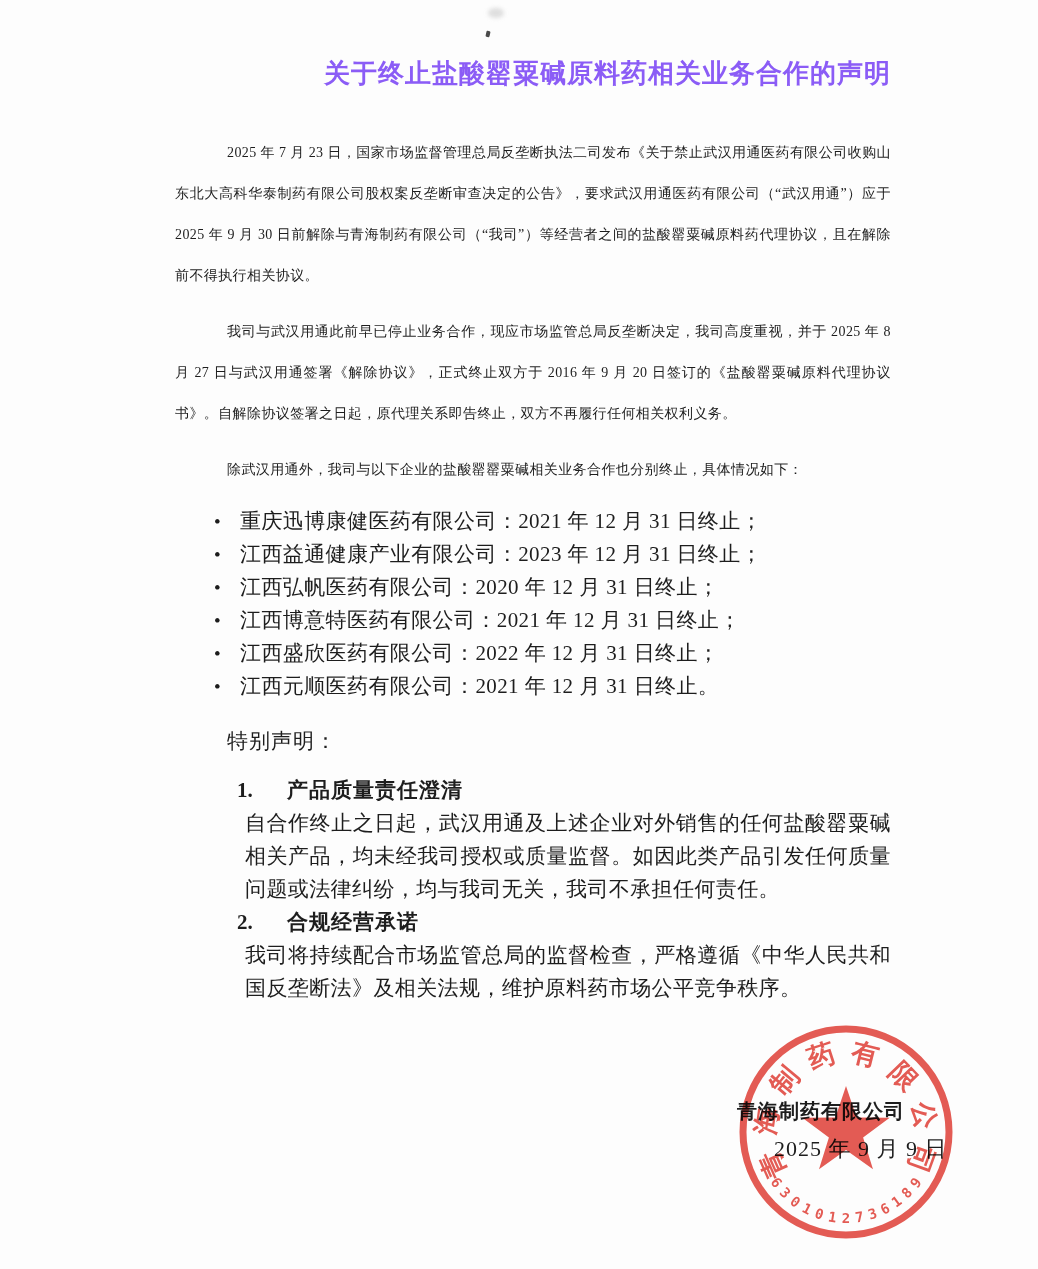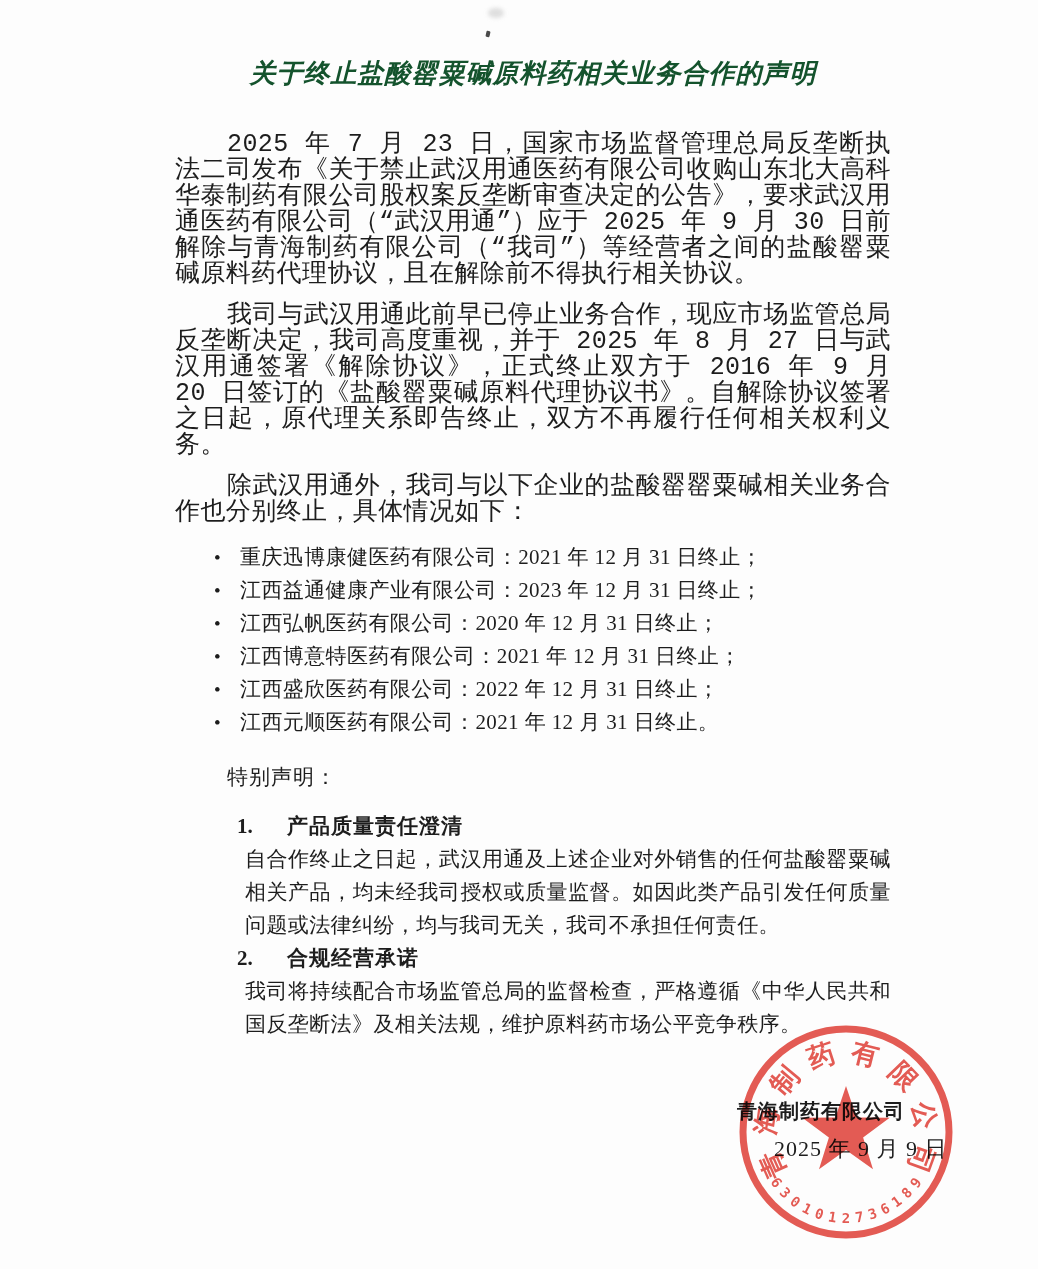--- a/index.html
+++ b/index.html
@@ -8,28 +8,27 @@
     width:1038px;height:1269px;
     background:#fdfdfd;
     font-family:"Liberation Serif","DejaVu Serif",serif;
     color:#1d1d1d;
     overflow:hidden;
   }
   .content{
     position:absolute;left:175px;top:56px;width:716px;
   }
   .doc-title{
-    font-size:26px;font-weight:bold;text-align:center;
-    line-height:36px;margin:0 0 40px 0;color:#14532d;
+    font-size:26px;font-weight:bold;text-align:right;
+    line-height:36px;margin:0 0 40px 0;color:#8b5cf6;
     letter-spacing:1px;
-    font-style:italic;
   }
   .para{
-    font-size:25px;line-height:26px;margin:0 0 15px 0;
-    text-align:justify;text-indent:52px;letter-spacing:.4px;font-family:Liberation Mono, monospace;
+    font-size:14px;line-height:41px;margin:0 0 15px 0;
+    text-align:justify;text-indent:52px;letter-spacing:.4px;
   }
   .para.tight{}
   .term-list{
     list-style:none;margin:13px 0 0 0;padding:0 0 0 65px;
   }
   .term-list li{
     position:relative;font-size:21px;line-height:33px;letter-spacing:.4px;
   }
   .term-list li::before{
     content:"•";position:absolute;left:-26px;top:0;font-size:19px;

